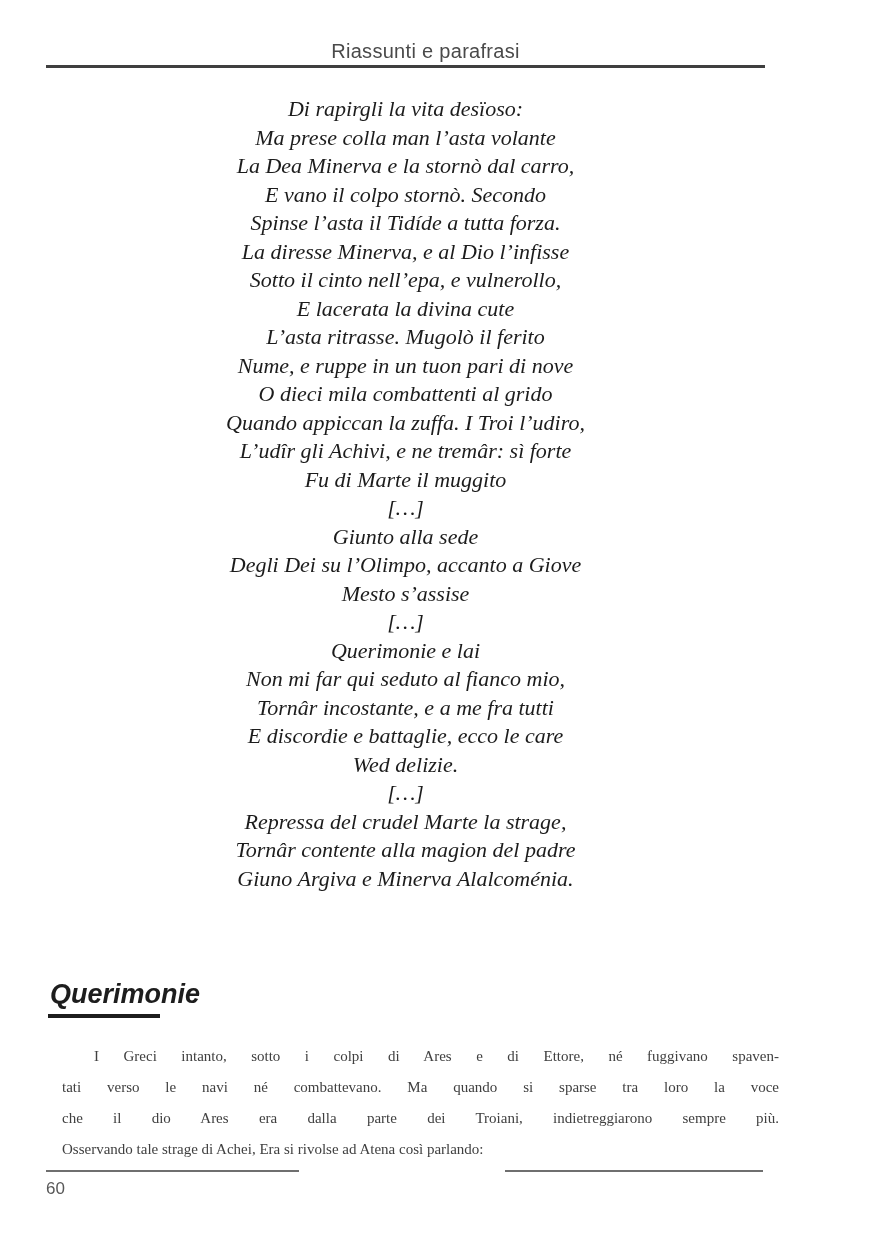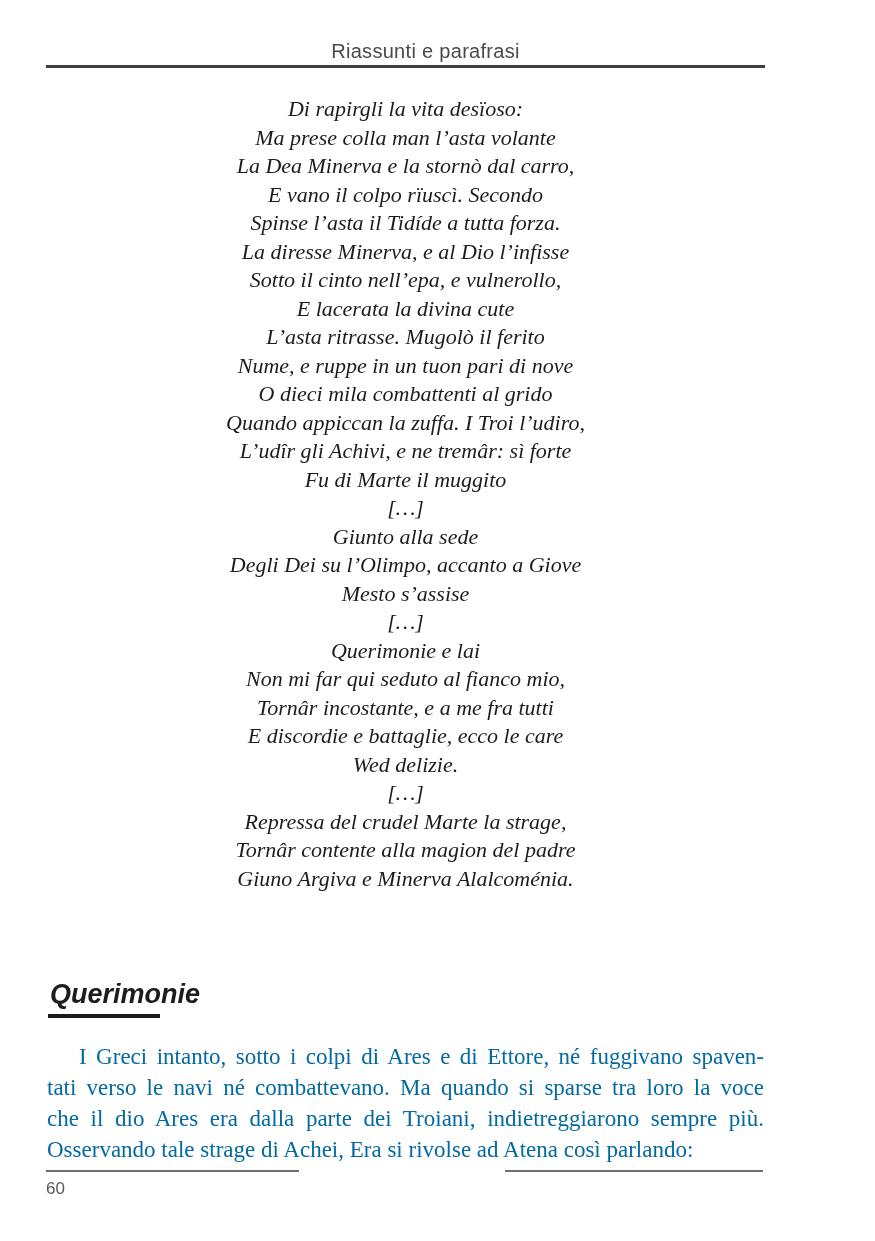--- a/index.html
+++ b/index.html
@@ -53,25 +53,25 @@
   }
   .section-underline {
     position: absolute;
     top: 1014px; left: 48px; width: 112px; height: 4px;
     background: #1d1d1d;
   }
 
   
   .prose {
     position: absolute;
-    top: 1041px; left: 47px; width: 717px;
+    top: 1041px; left: 62px; width: 717px;
     font-family: "Liberation Serif", serif;
-    font-size: 23px;
+    font-size: 15px;
     line-height: 31px;
-    color: #0369a1;
+    color: #404040;
   }
   .prose > div {
     text-align: justify;
     text-align-last: justify;
     white-space: normal;
   }
   .prose > div:first-child { padding-left: 32px; }
   .prose > div:last-child { text-align-last: left; }
 
   
@@ -109,21 +109,21 @@
 
 <div class="page">
 
   <div class="header-title">Riassunti e parafrasi</div>
   <div class="header-rule"></div>
 
   <div class="poem">
       <div class="poem-line">Di rapirgli la vita desïoso:</div>
       <div class="poem-line">Ma prese colla man l’asta volante</div>
       <div class="poem-line">La Dea Minerva e la stornò dal carro,</div>
-      <div class="poem-line">E vano il colpo rïuscì. Secondo</div>
+      <div class="poem-line">E vano il colpo stornò. Secondo</div>
       <div class="poem-line">Spinse l’asta il Tidíde a tutta forza.</div>
       <div class="poem-line">La diresse Minerva, e al Dio l’infisse</div>
       <div class="poem-line">Sotto il cinto nell’epa, e vulnerollo,</div>
       <div class="poem-line">E lacerata la divina cute</div>
       <div class="poem-line">L’asta ritrasse. Mugolò il ferito</div>
       <div class="poem-line">Nume, e ruppe in un tuon pari di nove</div>
       <div class="poem-line">O dieci mila combattenti al grido</div>
       <div class="poem-line">Quando appiccan la zuffa. I Troi l’udiro,</div>
       <div class="poem-line">L’udîr gli Achivi, e ne tremâr: sì forte</div>
       <div class="poem-line">Fu di Marte il muggito</div>

